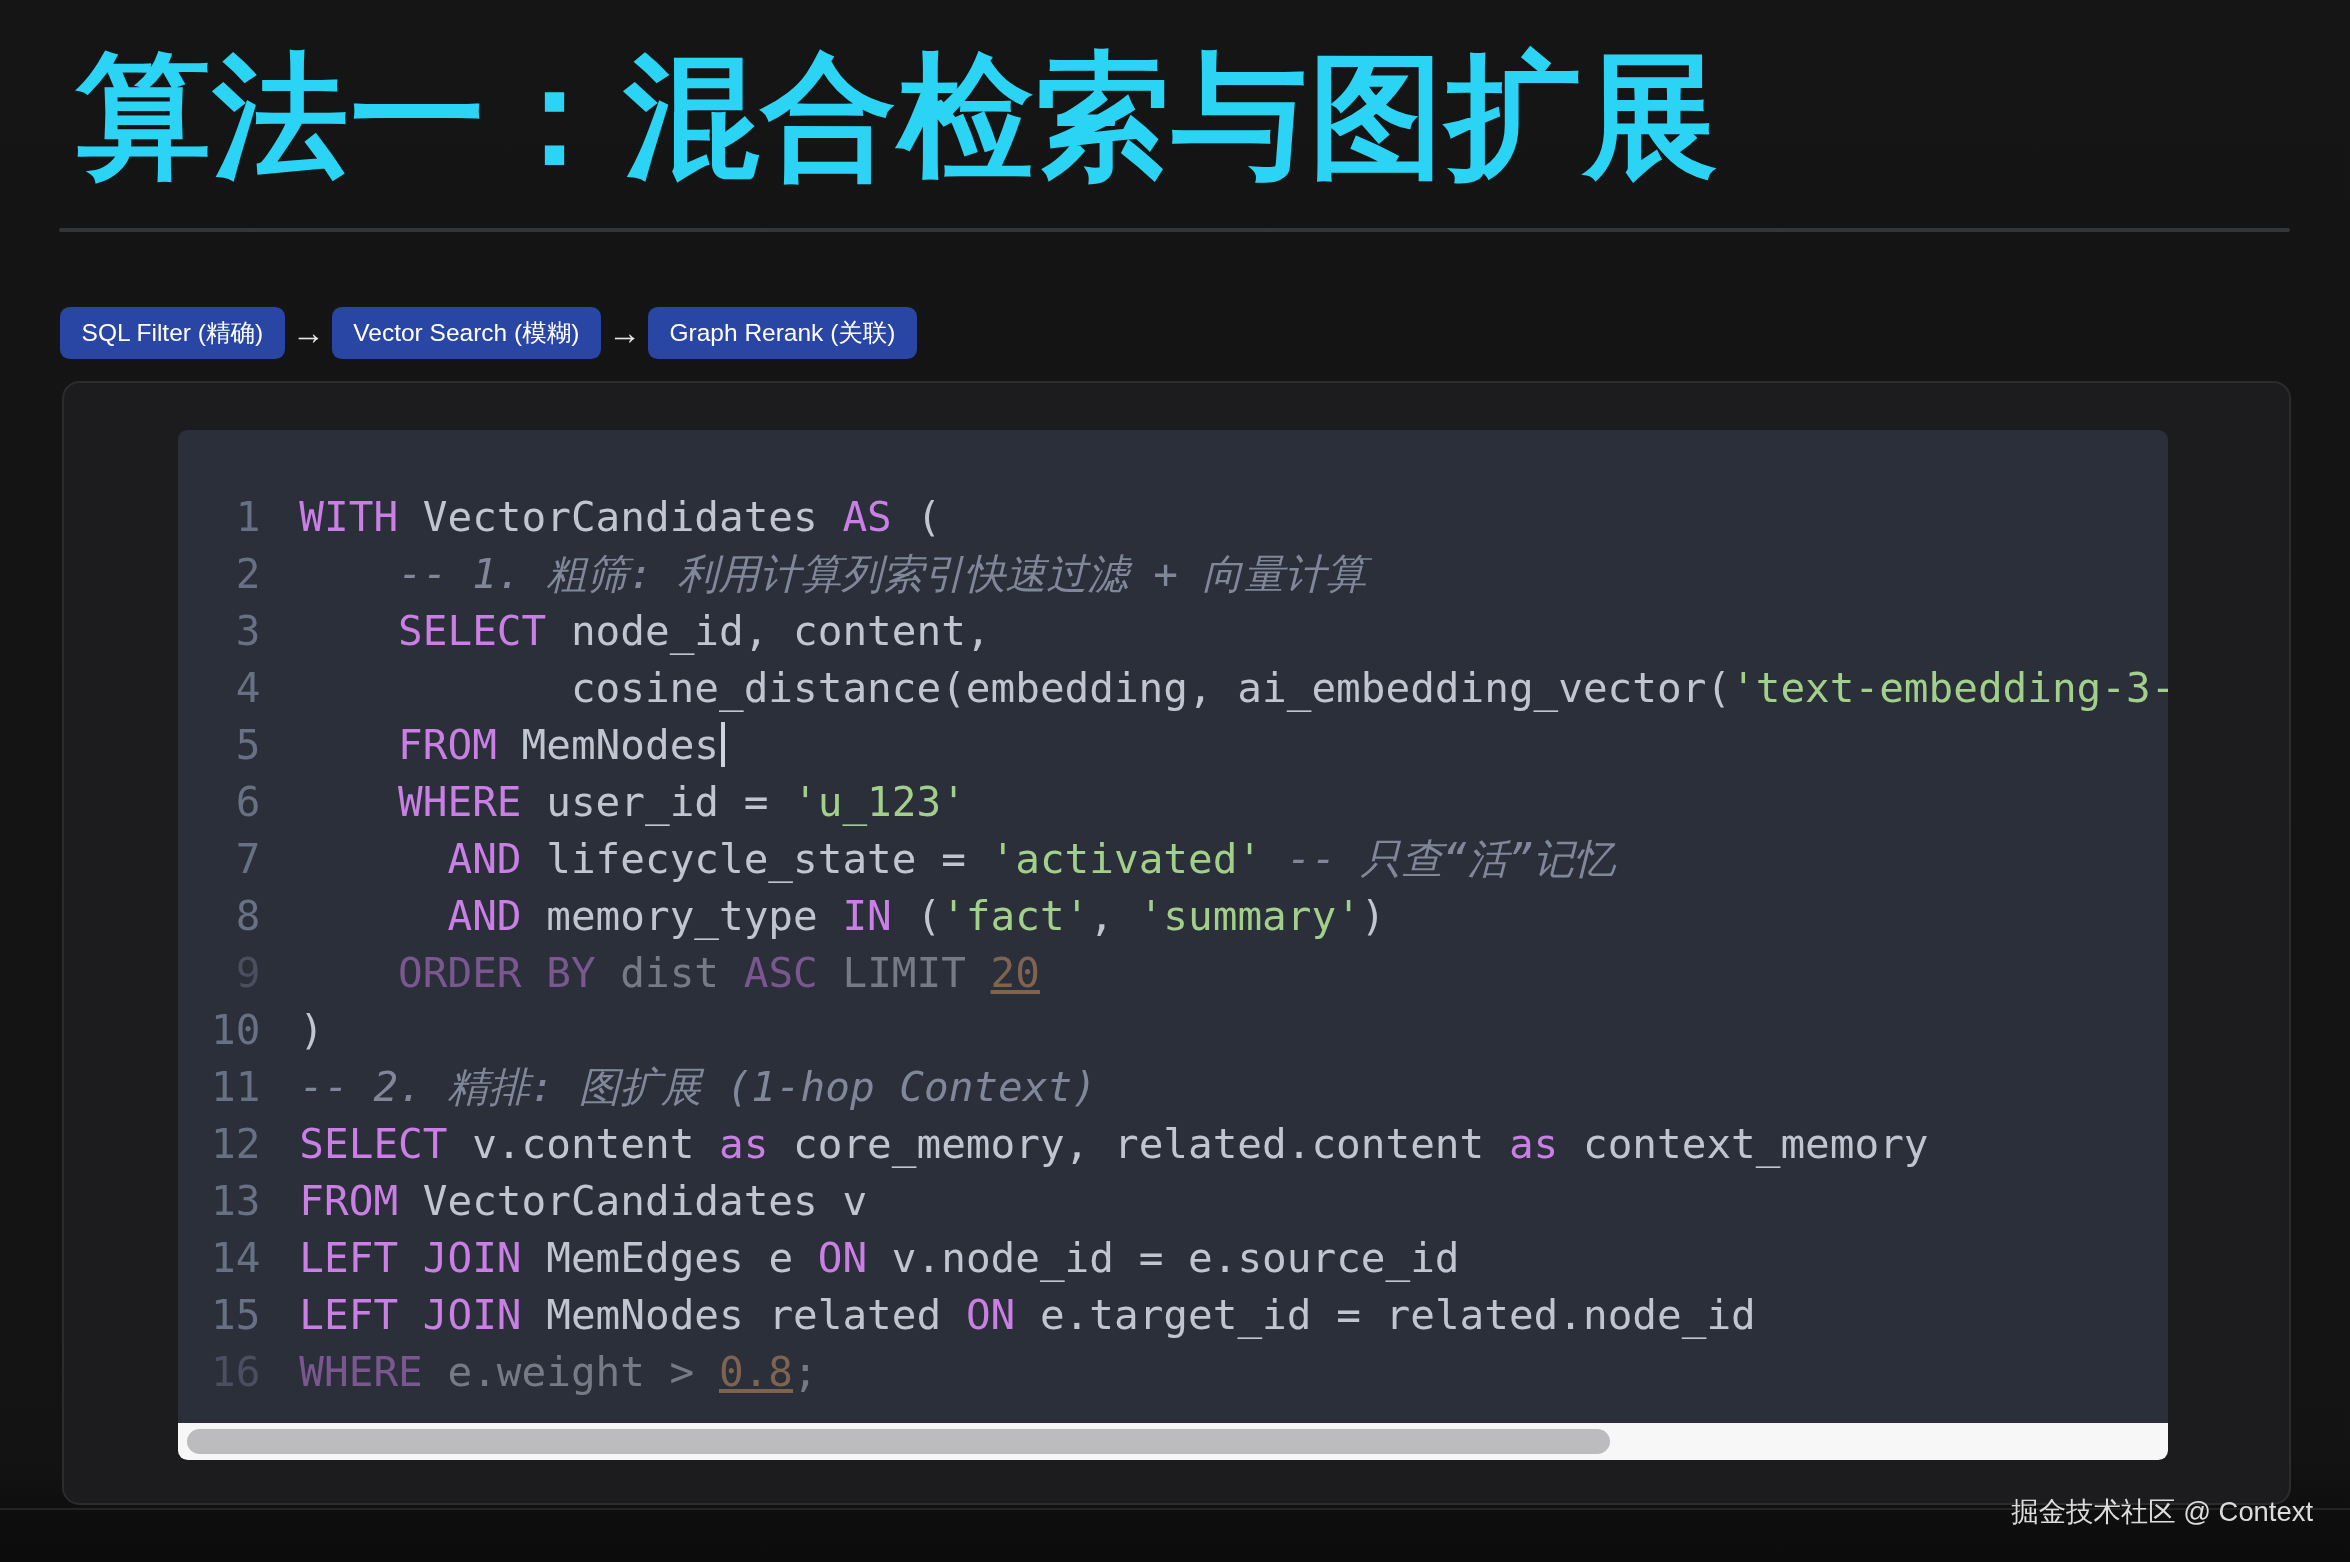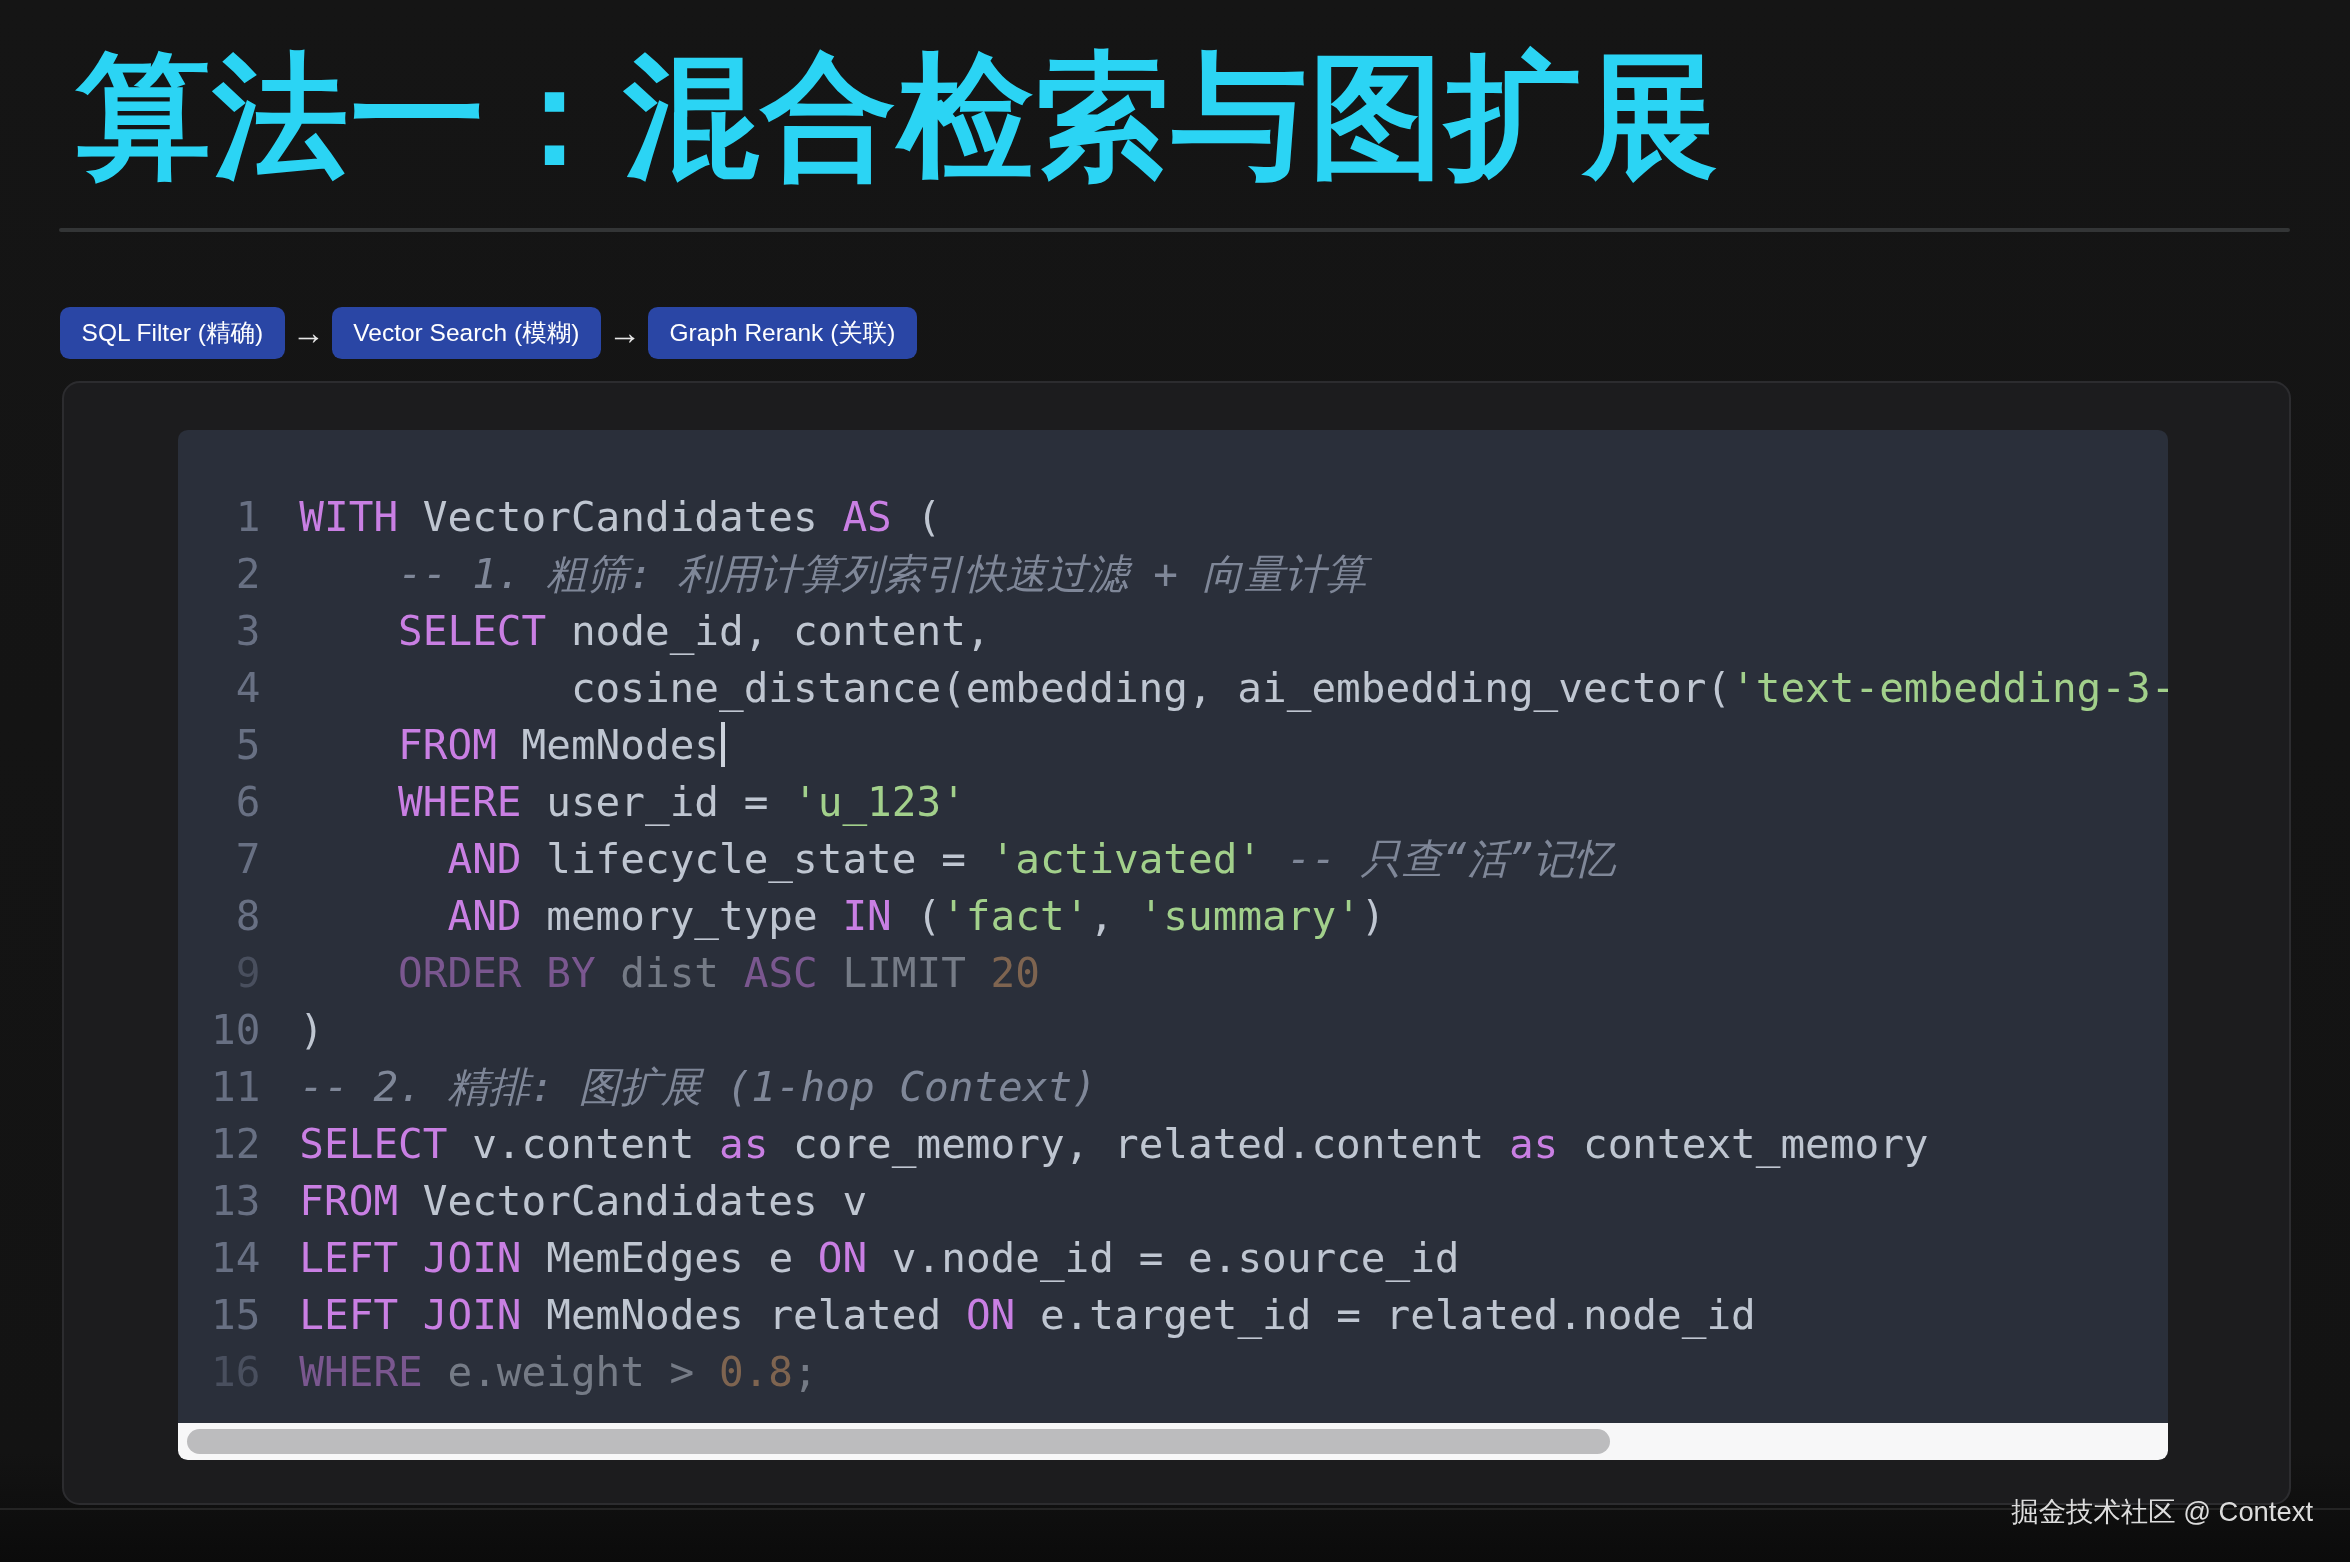--- a/index.html
+++ b/index.html
@@ -60,21 +60,21 @@
   .cl{white-space:pre;}
   .cl.dim{opacity:.5;}
   .ln{
     display:inline-block;width:2ch;text-align:right;margin-right:39px;
     color:var(--ln-color,#687083);
   }
   .tk-kw{color:var(--tk-kw,#c97fe3);}
   .tk-d{color:var(--tk-default,#bfc6d1);}
   .tk-c{color:var(--tk-comment,#7f8798);font-style:italic;}
   .tk-s{color:var(--tk-string,#a2d08b);}
-  .tk-n{color:var(--tk-number,#d19a66);}
+  .tk-n{color:var(--tk-number,#d19a66);text-decoration:underline;}
   .caret{
     display:inline-block;width:3.9px;height:45px;
     background:#cdd3dc;vertical-align:-7.8px;margin-left:2px;
   }
   
   .hscrollbar{
     position:absolute;left:0;right:0;bottom:0;height:37px;
     background:var(--sb-track,#f7f7f8);
   }
   .hthumb{

